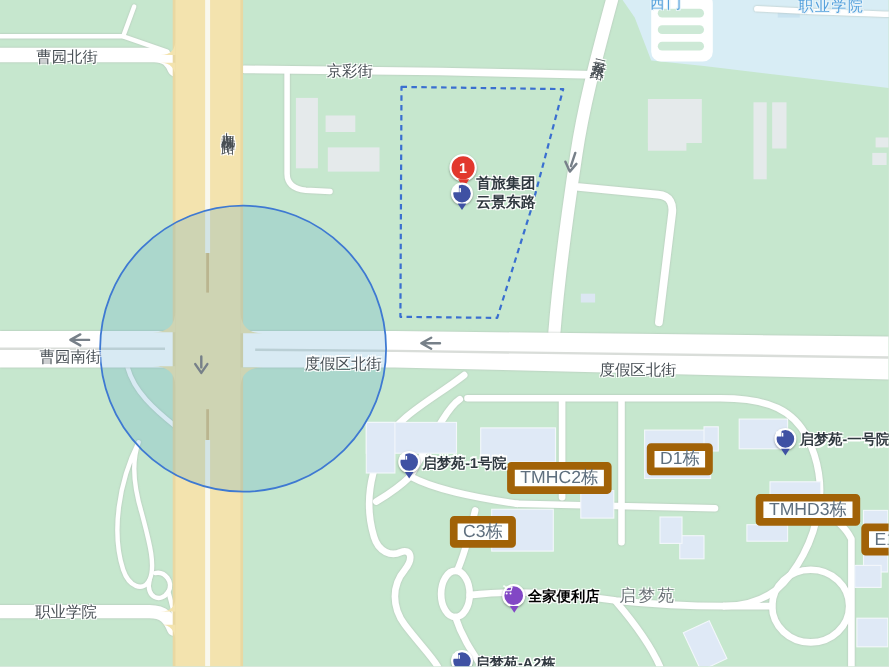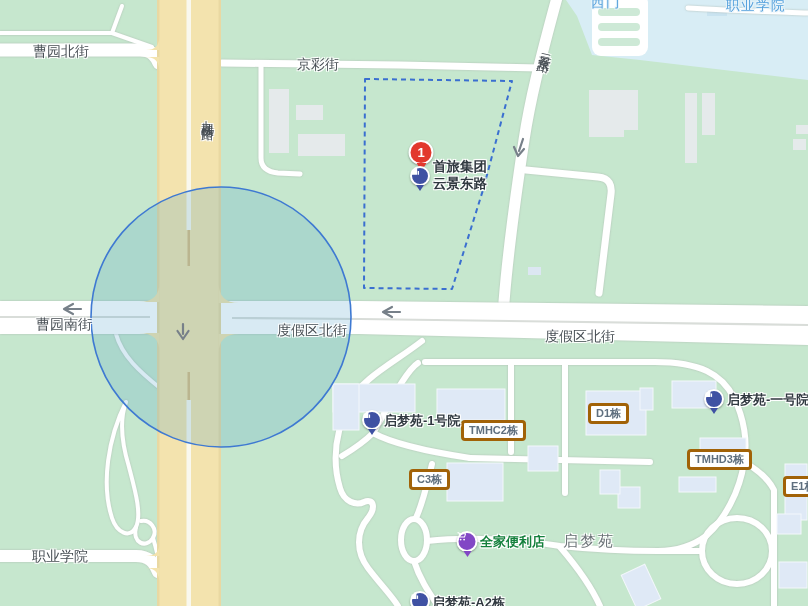--- a/index.html
+++ b/index.html
@@ -10,23 +10,23 @@
   .street{font-size:14px;color:#474E54;
     text-shadow:-1px -1px 0 #fff,1px -1px 0 #fff,-1px 1px 0 #fff,1px 1px 0 #fff,0 0 2px #fff;}
   .vtext{writing-mode:vertical-rl;text-orientation:upright;letter-spacing:2px;font-size:13px;}
   .campus-lbl{font-size:13.5px;color:#54A0DC;letter-spacing:1.5px;
     text-shadow:-1px -1px 0 #E9F4FA,1px -1px 0 #E9F4FA,-1px 1px 0 #E9F4FA,1px 1px 0 #E9F4FA;}
   .area-lbl{font-size:15px;color:#6B7277;letter-spacing:2.5px;
     text-shadow:-1px -1px 0 #fff,1px -1px 0 #fff,-1px 1px 0 #fff,1px 1px 0 #fff;}
   .poi{font-size:13px;font-weight:600;color:#303940;
     text-shadow:-1px -1px 0 #fff,1px -1px 0 #fff,-1px 1px 0 #fff,1px 1px 0 #fff,0 0 2px #fff;}
   .poi.two{line-height:17px;font-size:13.5px;}
-  .poi.purple{color:#15803d;}
-  .pill{position:absolute;font-size:11px;color:#5E6F7E;background:rgba(255,255,255,.96);
-    border:3px solid #a16207;border-radius:4px;padding:1px 5px;line-height:13px;white-space:nowrap;font-weight:bold;}
+  .poi.purple{color:#000000;}
+  .pill{position:absolute;font-size:16px;color:#5E6F7E;background:rgba(255,255,255,.96);
+    border:7px solid #a16207;border-radius:4px;padding:1px 5px;line-height:13px;white-space:nowrap;}
   .pin{position:absolute;display:flex;flex-direction:column;align-items:center;
     transform:translateX(-50%);z-index:7;}
   .pin-head{border-radius:50%;border:2px solid #fff;display:flex;align-items:center;
     justify-content:center;box-shadow:0 1px 2px rgba(0,0,0,.35);}
   .pin-tail{width:0;height:0;border:4px solid transparent;margin-top:-1px;}
   .pin.blue .pin-head{width:16px;height:16px;background:#3F51A3;}
   .pin.blue .pin-tail{border-top:6px solid #3F51A3;}
   .pin.purple .pin-head{width:17px;height:17px;background:#8247C5;}
   .pin.purple .pin-tail{border-top:6px solid #8247C5;}
   .marker-red{z-index:6;}

